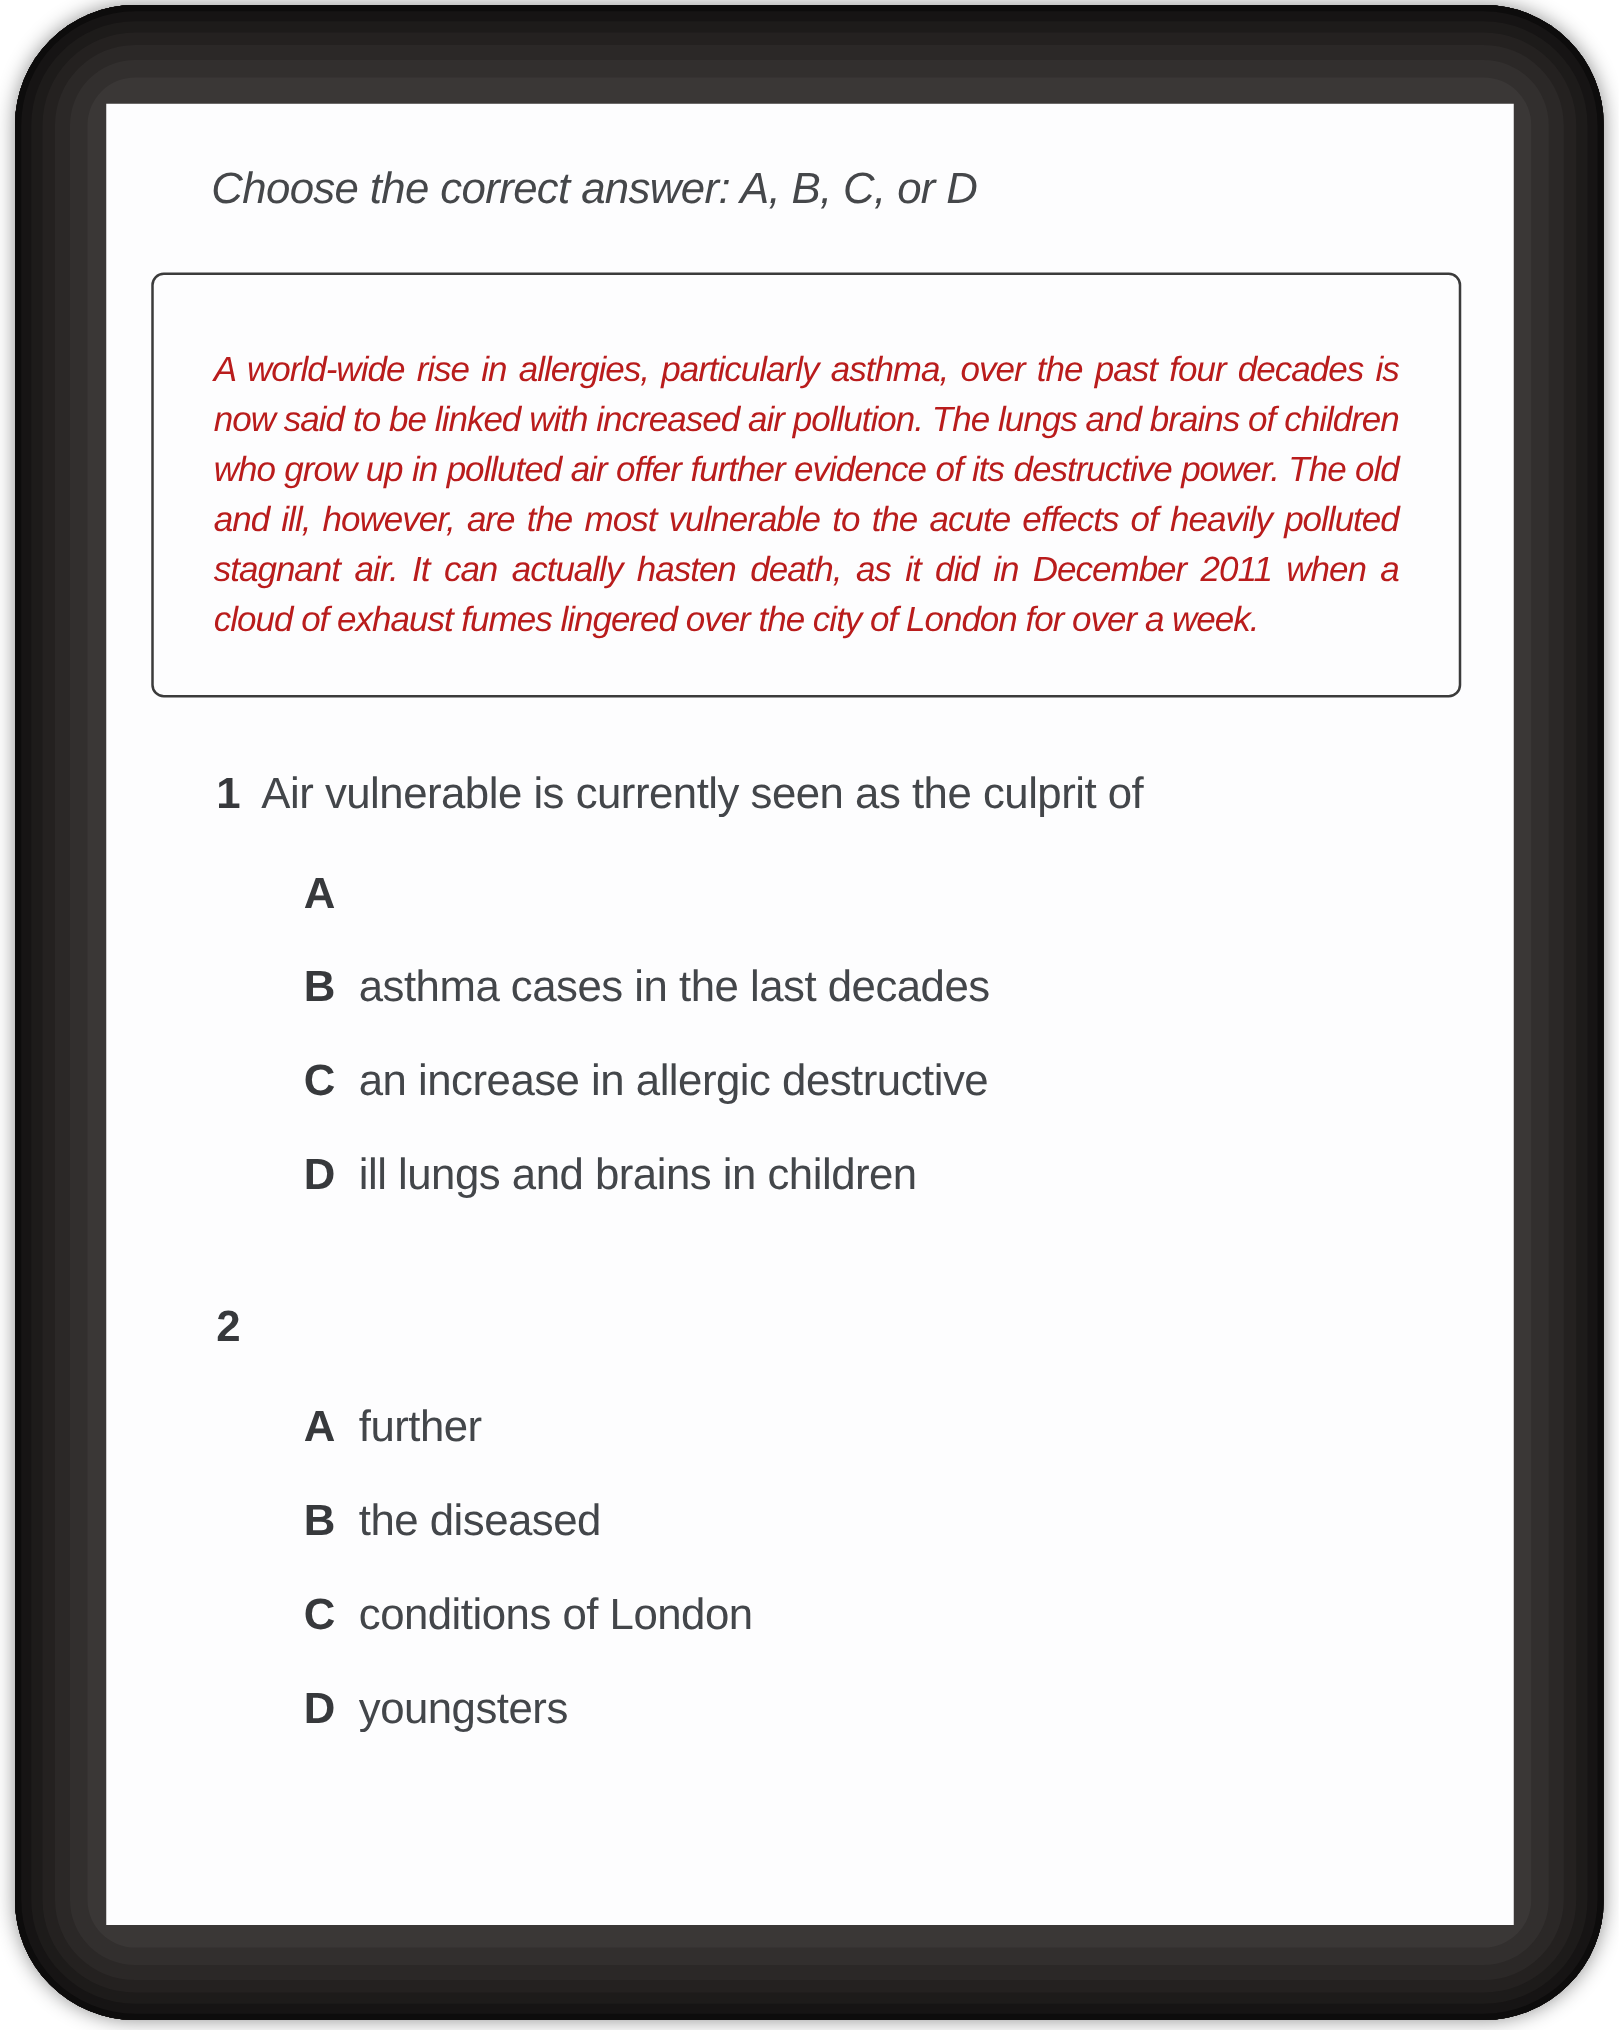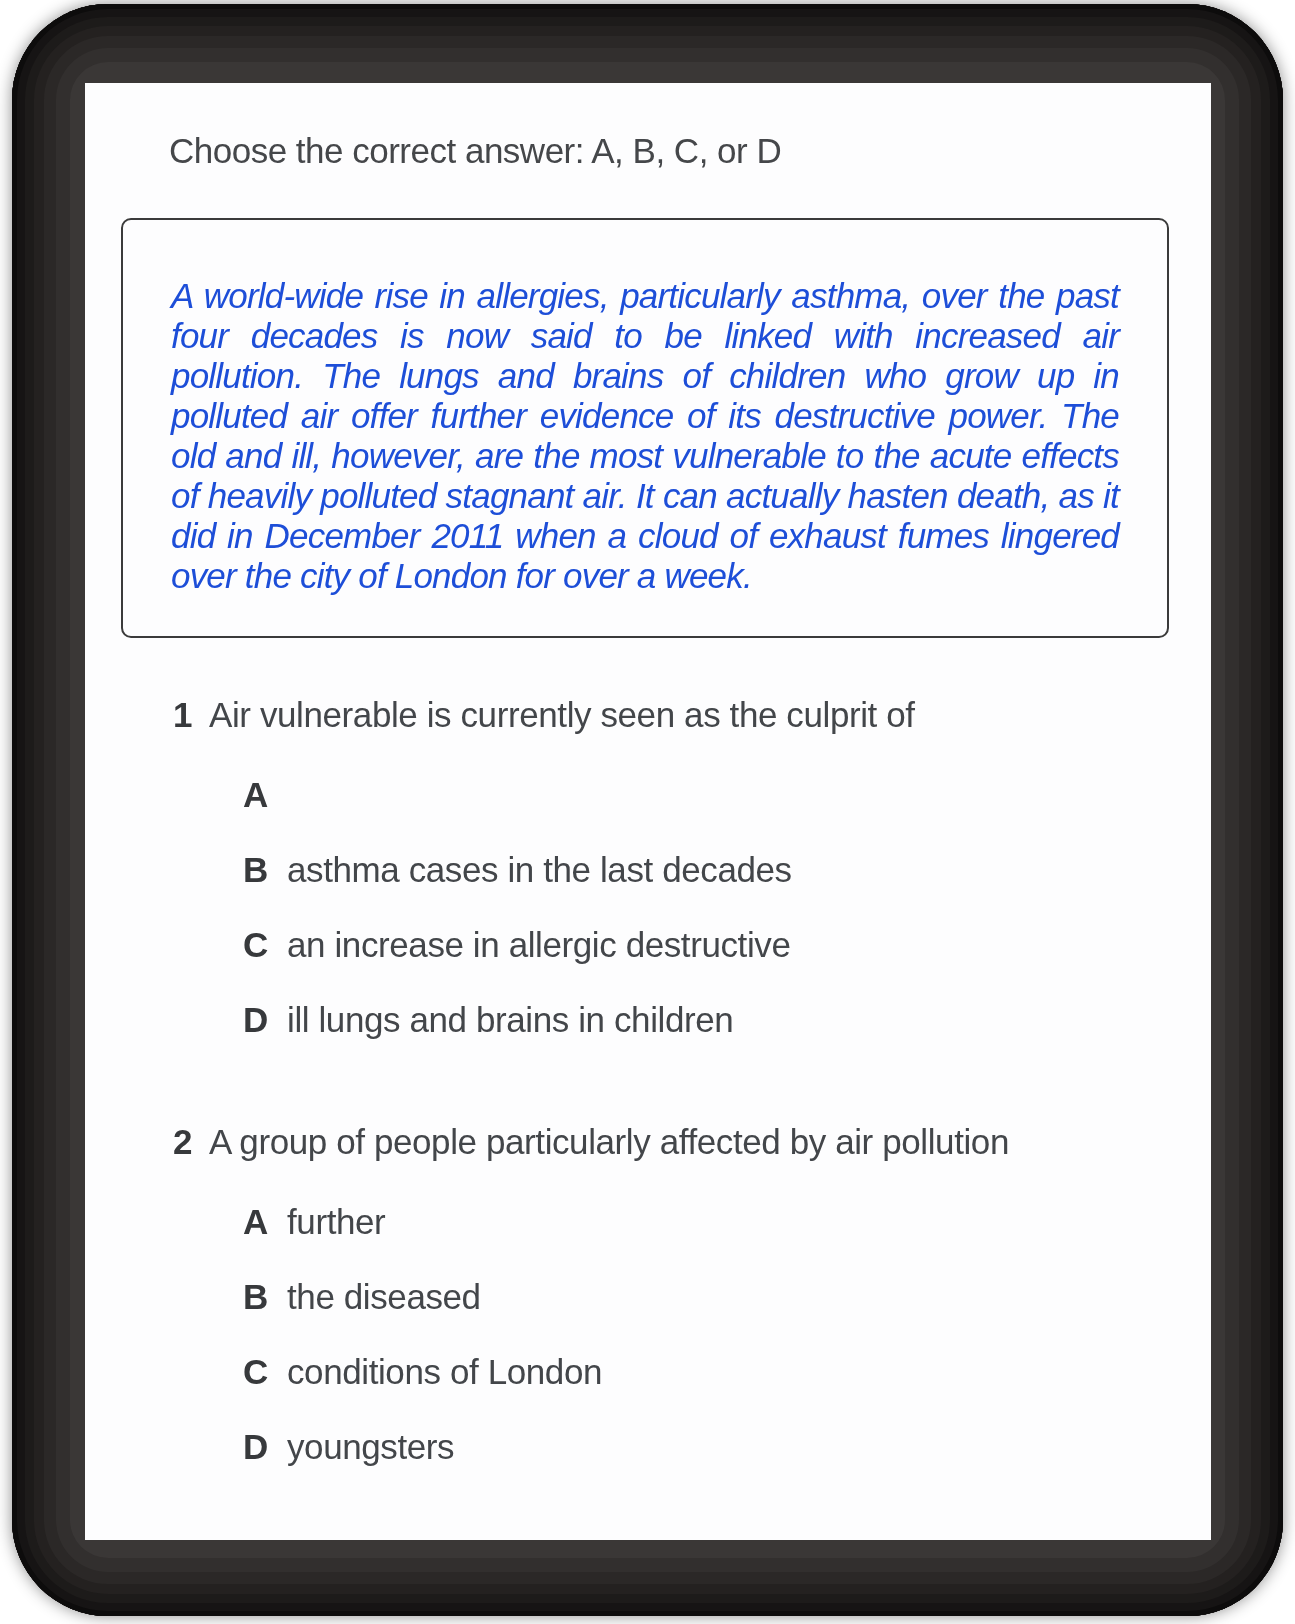--- a/index.html
+++ b/index.html
@@ -41,39 +41,40 @@
     height: 1457px;
     background: #fdfdfe;
     box-sizing: border-box;
     padding-top: 48px;
     color: #3f4245;
   }
   .instruction {
     margin-left: 84px;
     font-size: 35px;
     line-height: 40px;
+    font-style: italic;
     color: #45474a;
     letter-spacing: -0.5px;
   }
   .passage-box {
     margin: 47px 0 0 36px;
     width: 1048px;
     box-sizing: border-box;
     border: 2px solid #3b3b3b;
     border-radius: 10px;
     padding: 56px 48px 40px 48px;
     background: #fdfdfe;
   }
   .passage {
-    font-size: 35px;
+    font-size: 28px;
     line-height: 40px;
     font-style: italic;
     text-align: justify;
     letter-spacing: -0.8px;
-    color: #1d4ed8;
+    color: #b91c1c;
   }
   .questions {
     margin-top: 56px;
   }
   .question-block + .question-block {
     margin-top: 80px;
   }
   .q-row {
     display: flex;
     margin-left: 88px;
@@ -143,21 +144,20 @@
           <div class="opt">
             <span class="opt-letter">D</span>
             <span class="opt-text">ill lungs and brains in children</span>
           </div>
         </div>
       </div>
 
       <div class="question-block">
         <div class="q-row">
           <span class="q-num">2</span>
-          <span class="q-text">A group of people particularly affected by air pollution</span>
         </div>
         <div class="options">
           <div class="opt">
             <span class="opt-letter">A</span>
             <span class="opt-text">further</span>
           </div>
           <div class="opt">
             <span class="opt-letter">B</span>
             <span class="opt-text">the diseased</span>
           </div>

